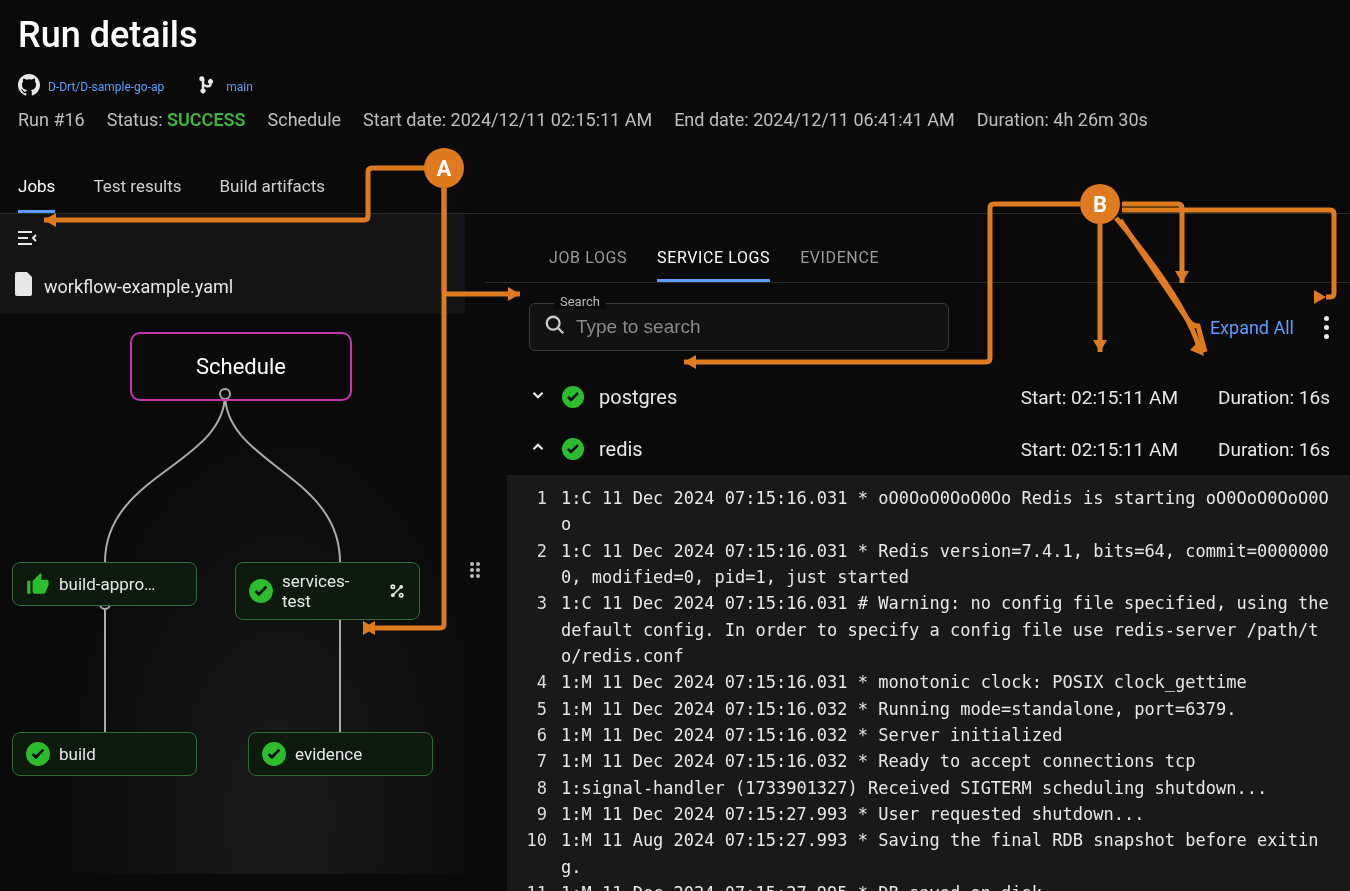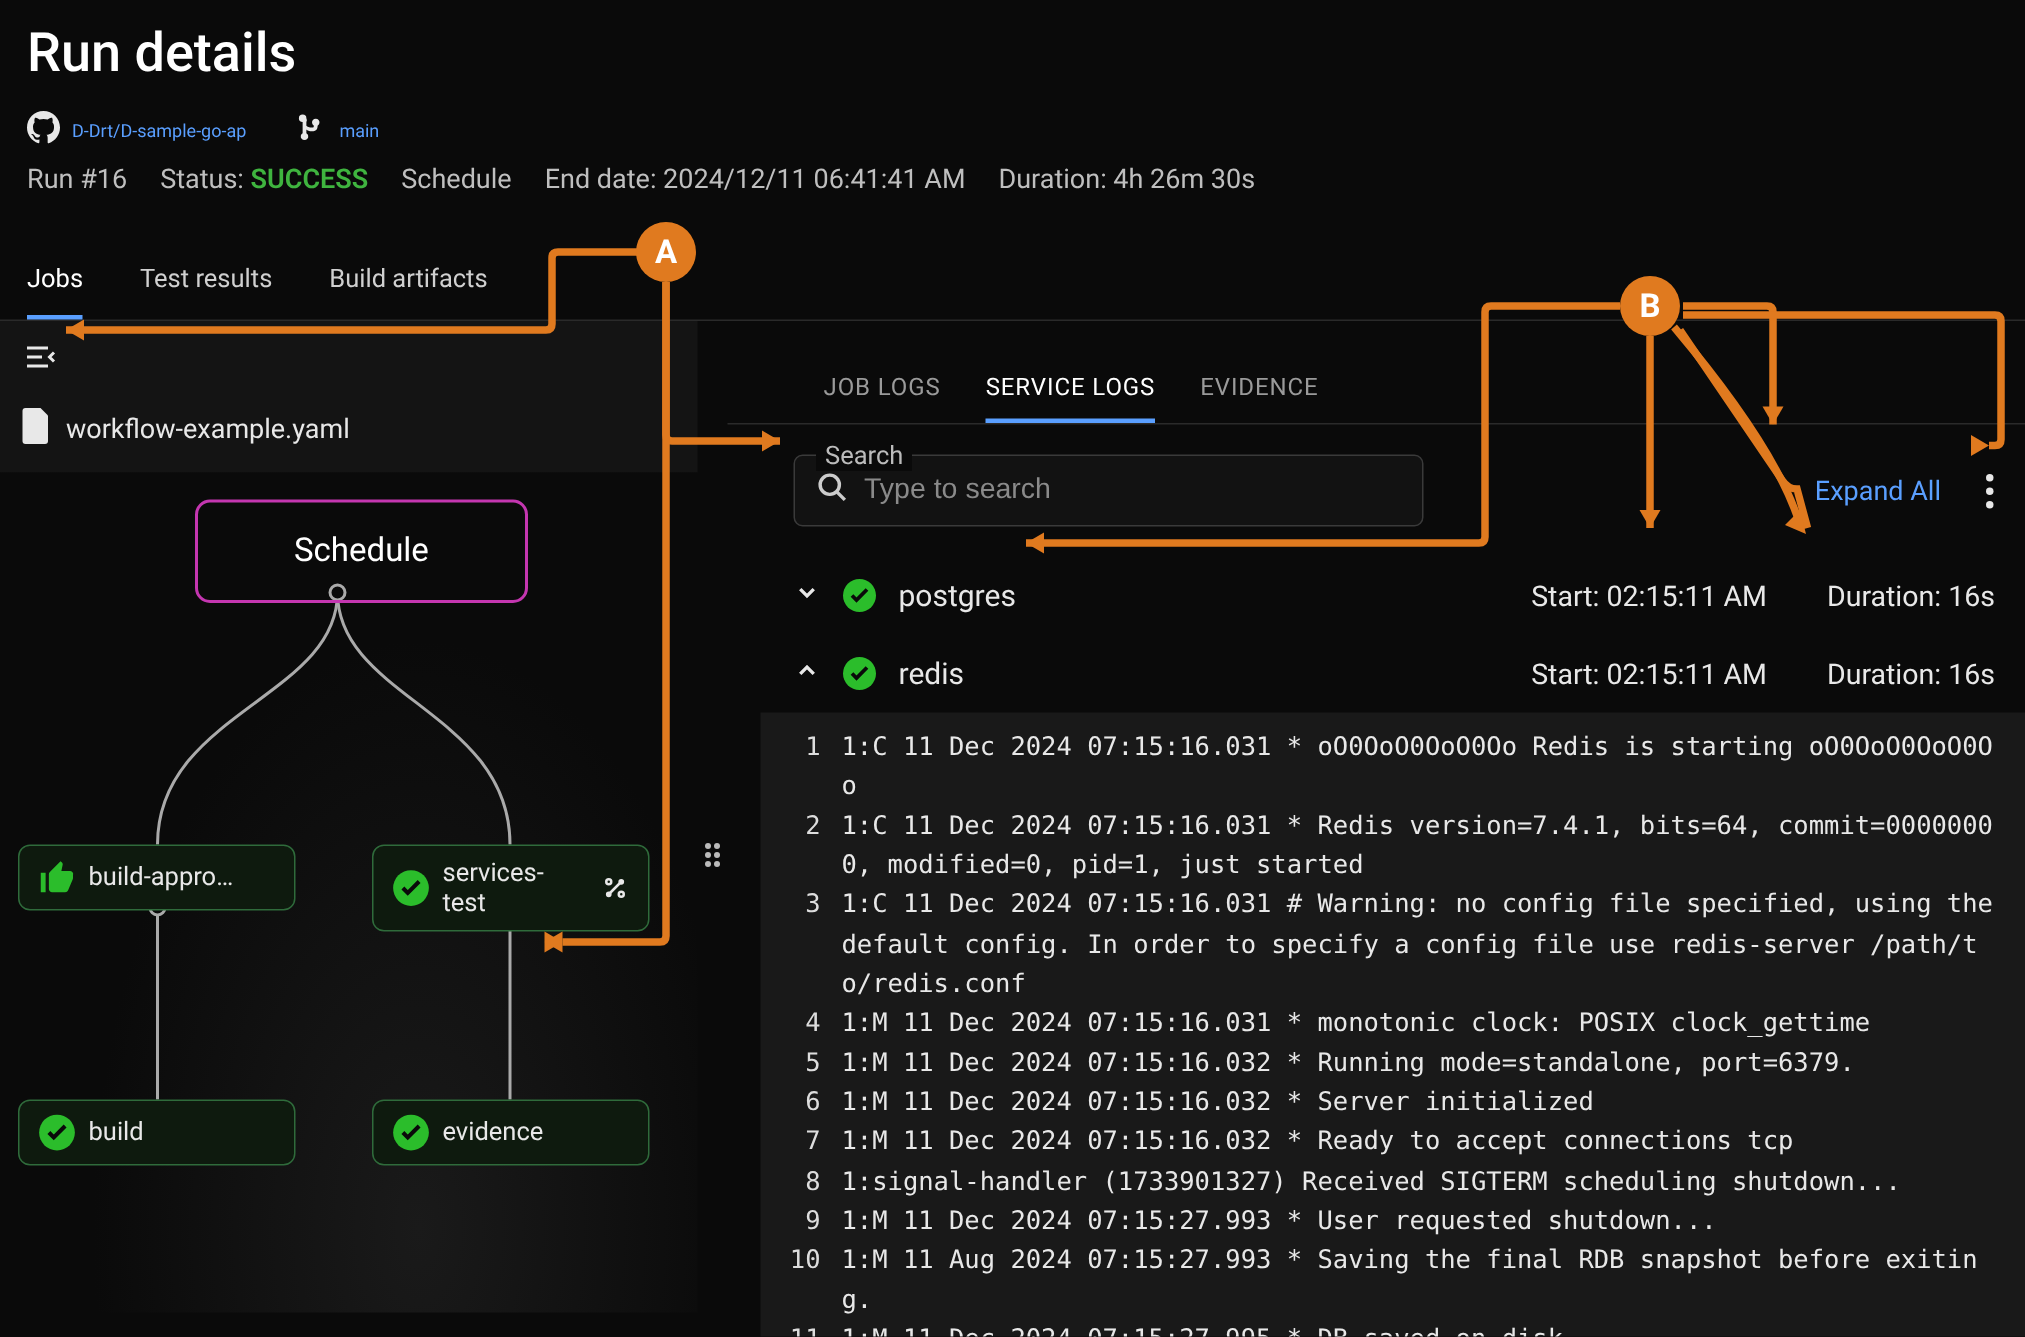--- a/index.html
+++ b/index.html
@@ -25,21 +25,21 @@
   .node .icon-c { width: 26px; height: 26px; flex-shrink: 0; }
   .cmd-icon { width: 20px; height: 20px; margin-left: 6px; }
   svg.wire { position: absolute; top: 0; left: 0; width: 100%; height: 100%; pointer-events: none; }
   .splitter { width: 20px; display: flex; align-items: center; justify-content: center; color: #888; }
   .right-pane { flex: 1; display: flex; flex-direction: column; padding-top: 24px; }
   .log-tabs { display: flex; gap: 30px; padding-left: 64px; border-bottom: 1px solid #2a2a2a; }
   .log-tab { padding: 10px 0 12px; font-size: 16px; letter-spacing: 0.6px; color: #9a9a9a; cursor: pointer; }
   .log-tab.active { color: #fff; border-bottom: 3px solid #5a9fff; }
   .search-row { display: flex; align-items: center; padding: 20px 20px 20px 44px; }
   .search-box { position: relative; width: 420px; border: 1px solid #3a3a3a; border-radius: 6px; background: #121212; display: flex; align-items: center; padding: 10px 14px; gap: 10px; }
-  .search-box .label { position: absolute; top: -10px; left: 14px; font-size: 17px; background: #0a0a0a; padding: 0 6px; color: #bbb; }
+  .search-box .label { position: absolute; top: -10px; left: 24px; font-size: 13px; background: #0a0a0a; padding: 0 6px; color: #bbb; }
   .search-box input { background: transparent; border: none; outline: none; color: #e8e8e8; font-size: 19px; width: 100%; }
   .search-box input::placeholder { color: #8a8a8a; }
   .search-right { margin-left: auto; display: flex; align-items: center; gap: 30px; text-align: center; }
   .expand-all { color: #5a9fff; font-size: 18px; cursor: pointer; }
   .kebab { width: 6px; display: flex; flex-direction: column; gap: 4px; }
   .kebab span { width: 5px; height: 5px; background: #e8e8e8; border-radius: 50%; }
   .service-row { display: flex; align-items: center; padding: 14px 20px 14px 44px; font-size: 20px; }
   .service-row .chev { width: 22px; margin-right: 10px; }
   .service-row .check { width: 24px; height: 24px; margin-right: 14px; }
   .service-row .right-info { margin-left: auto; display: flex; gap: 40px; font-size: 19px; color: #e8e8e8; }
@@ -71,20 +71,21 @@
       <svg width="20" height="20" viewBox="0 0 16 16" fill="#e8e8e8">
           <path d="M5 3a2 2 0 10-2 2v6a2 2 0 102 0V9c.5.5 1.5 1 3 1 2 0 3-1 3-3a2 2 0 10-2 0c0 1-.5 1-1 1-1.5 0-2.5-.5-3-1V5a2 2 0 000-2z"></path>
         </svg>
     </span>
     <a href="#">main</a>
   </div>
   <div class="meta-row2">
     <span>Run #16</span>
     <span><span>Status: </span><span class="status-success">SUCCESS</span></span>
     <span>Schedule</span>
+    <span>Start date: 2024/12/11 02:15:11 AM</span>
     <span>End date: 2024/12/11 06:41:41 AM</span>
     <span>Duration: 4h 26m 30s</span>
   </div>
 </div>
 
 <div class="tabs">
   <div class="tab active">Jobs</div>
   <div class="tab">Test results</div>
   <div class="tab">Build artifacts</div>
 </div>
@@ -121,21 +122,21 @@
       </svg>
       <div class="node schedule" style="left:130px; top:18px;">Schedule</div>
 
       <div class="node" style="left:12px; top:248px; width:185px;">
         <span class="icon-c"><svg viewBox="0 0 24 24" width="26" height="26" fill="#2bbd2b">
               <path d="M2 21h3V9H2v12zM22 10c0-1.1-.9-2-2-2h-5.31l.8-3.83.03-.32c0-.41-.17-.79-.44-1.06L14.17 2 7.59 8.59C7.22 8.95 7 9.45 7 10v9c0 1.1.9 2 2 2h8c.83 0 1.54-.5 1.84-1.22l2.87-6.71c.09-.23.14-.47.14-.72V10z"></path>
             </svg></span>
         <span>build-appro…</span>
       </div>
 
-      <div class="node" style="left:248px; top:248px; width:185px;justify-content:flex-end;">
+      <div class="node" style="left:235px; top:248px; width:185px;justify-content:flex-end;">
         <span class="icon-c"><svg viewBox="0 0 24 24" width="26" height="26">
               <circle cx="12" cy="12" r="11" fill="#2bbd2b"></circle>
               <path d="M7 12l3 3 7-7" stroke="#0a0a0a" stroke-width="2.5" fill="none"></path>
             </svg></span>
         <span>services-test</span>
         <span class="cmd-icon"><svg viewBox="0 0 24 24" width="20" height="20" fill="none" stroke="#e8e8e8" stroke-width="2">
               <circle cx="7" cy="7" r="2"></circle>
               <circle cx="17" cy="17" r="2"></circle>
               <line x1="6" y1="18" x2="18" y2="6"></line>
               <circle cx="17" cy="7" r="1.3"></circle>

